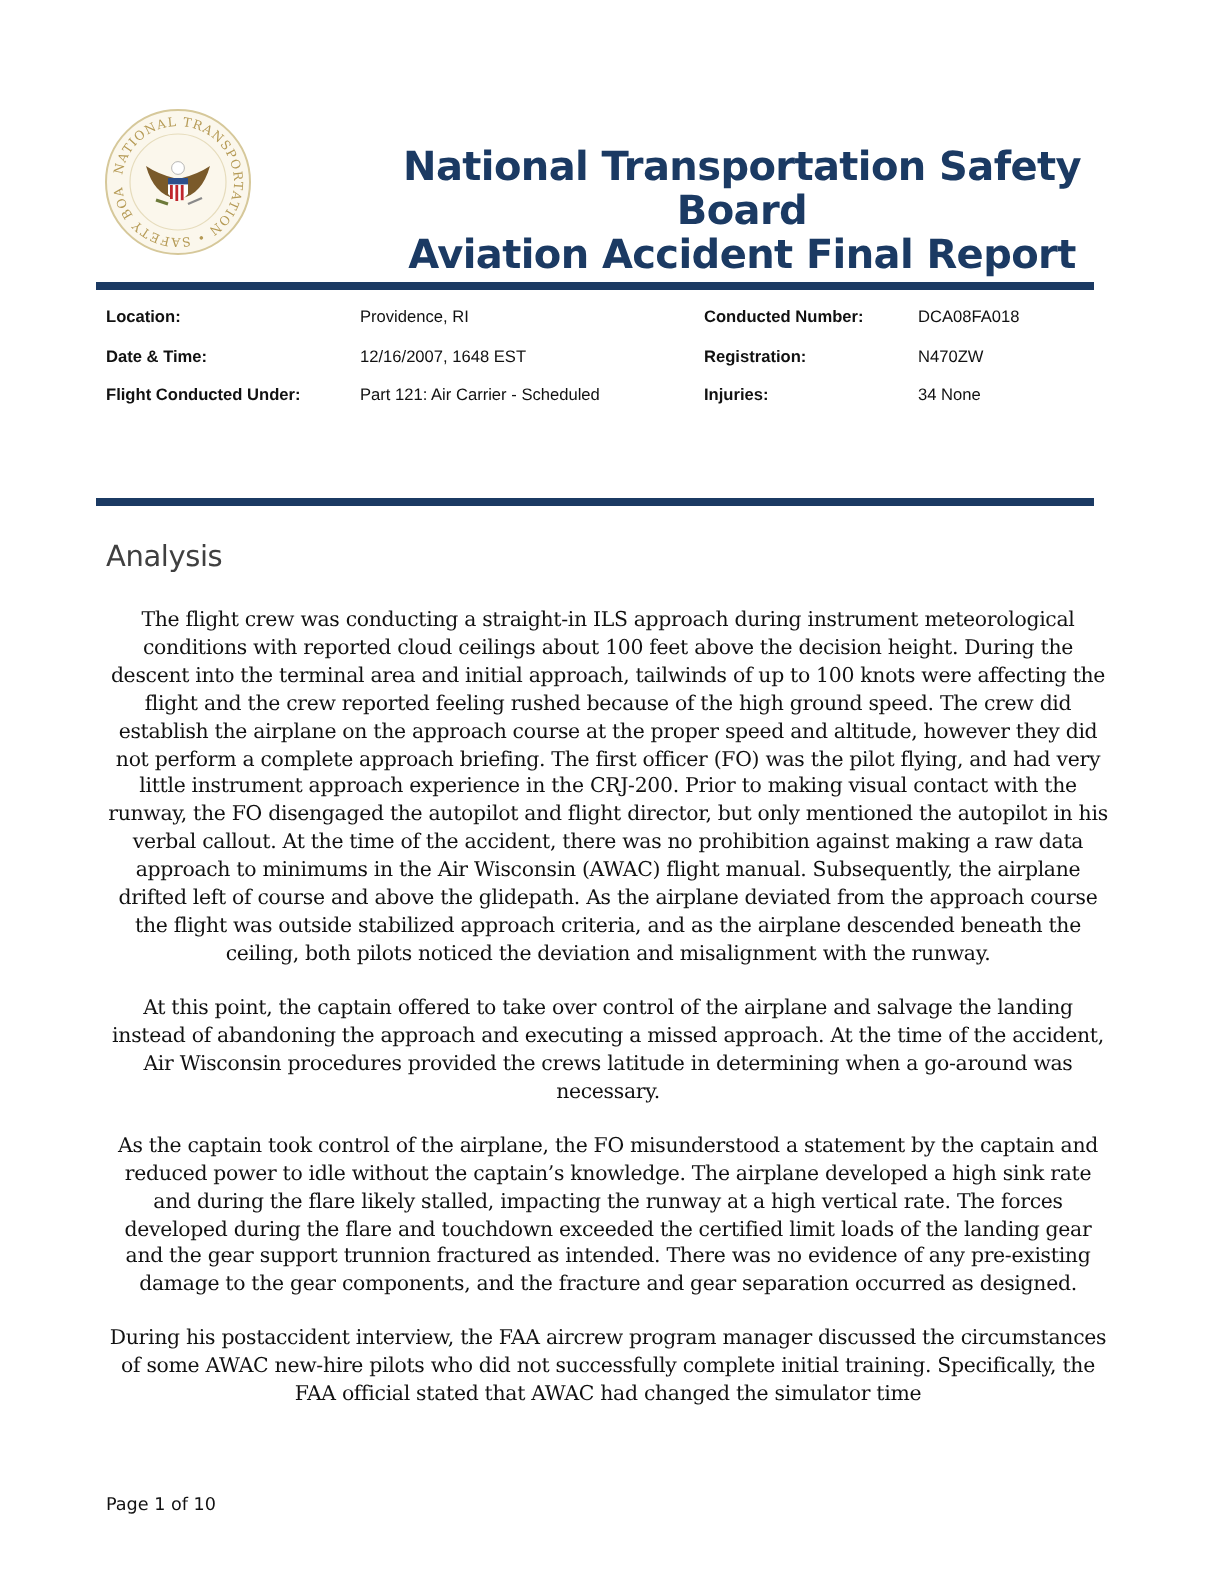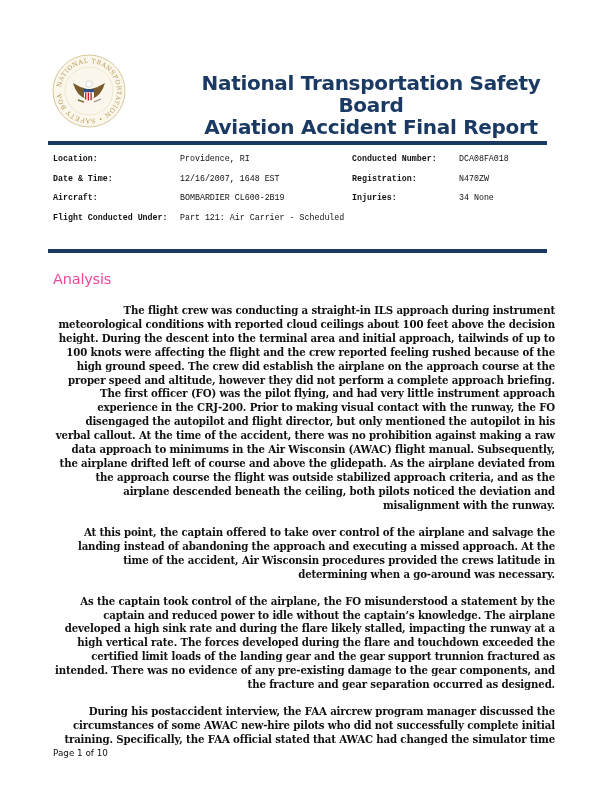--- a/index.html
+++ b/index.html
@@ -5,33 +5,33 @@
   html, body { margin: 0; padding: 0; background: #ffffff; }
   body { width: 612px; height: 792px; position: relative; overflow: hidden; font-family: "DejaVu Sans", sans-serif; color: #000; }
 
   .seal { position: absolute; left: 51px; top: 53px; width: 76px; height: 76px; }
   .header-title { position: absolute; left: 176px; top: 72px; width: 390px; text-align: center; color: #1b3a63; font-family: "DejaVu Sans", sans-serif; font-weight: bold; font-size: 20px; line-height: 22px; letter-spacing: -0.3px; }
 
   .rule { position: absolute; left: 48px; width: 499px; background: #1b3a63; }
   .rule.top { top: 141px; height: 4px; }
   .rule.bottom { top: 249px; height: 4px; }
 
-  .info { position: absolute; font-family: Liberation Mono, monospace; font-size: 8.3px; line-height: 19.5px; }
+  .info { position: absolute; font-family: Liberation Sans, sans-serif; font-size: 8.3px; line-height: 19.5px; }
   .info .row { height: 19.5px; white-space: nowrap; }
   .info .lbl { font-weight: bold; color: #111; display: inline-block; }
   .info .val { color: #111; display: inline-block; }
   .info.left { left: 53px; top: 149px; }
   .info.left .lbl { width: 127px; }
   .info.right { left: 352px; top: 149px; }
   .info.right .lbl { width: 107px; }
 
-  .section-title { position: absolute; left: 53px; top: 271px; color: #ec4899; font-family: "DejaVu Sans", sans-serif; font-size: 14.5px; font-weight: normal; letter-spacing: -0.2px; }
+  .section-title { position: absolute; left: 53px; top: 271px; color: #404040; font-family: "DejaVu Sans", sans-serif; font-size: 14.5px; font-weight: normal; letter-spacing: -0.2px; }
 
   .body-text { position: absolute; left: 53px; top: 304px; width: 502px; font-family: "DejaVu Serif", serif; font-size: 10.2px; line-height: 13.9px; color: #111; letter-spacing: -0.15px; }
-  .body-text p { margin: 0 0 13.2px 0; text-align: right; font-weight: bold; }
+  .body-text p { margin: 0 0 13.2px 0; text-align: center; }
 
   .footer { position: absolute; left: 53px; top: 748px; font-family: "DejaVu Sans", sans-serif; font-size: 8.8px; color: #111; }
 </style>
 </head>
 <body>
 
 <div class="seal">
   <svg width="76" height="76" viewBox="0 0 76 76">
     <circle cx="38" cy="38" r="36" fill="#fbf7ec" stroke="#d6c89a" stroke-width="1"></circle>
     <circle cx="38" cy="38" r="24" fill="none" stroke="#e6dcbc" stroke-width="0.6"></circle>
@@ -66,23 +66,20 @@
 <div class="rule top"></div>
 
 <div class="info left">
   <div class="row">
     <span class="lbl">Location:</span><span class="val">Providence, RI</span>
   </div>
   <div class="row">
     <span class="lbl">Date &amp; Time:</span><span class="val">12/16/2007, 1648 EST</span>
   </div>
   <div class="row">
-    <span class="lbl">Aircraft:</span><span class="val">BOMBARDIER CL600-2B19</span>
-  </div>
-  <div class="row">
     <span class="lbl">Flight Conducted Under:</span><span class="val">Part 121: Air Carrier - Scheduled</span>
   </div>
 </div>
 
 <div class="info right">
   <div class="row">
     <span class="lbl">Conducted Number:</span><span class="val">DCA08FA018</span>
   </div>
   <div class="row">
     <span class="lbl">Registration:</span><span class="val">N470ZW</span>

